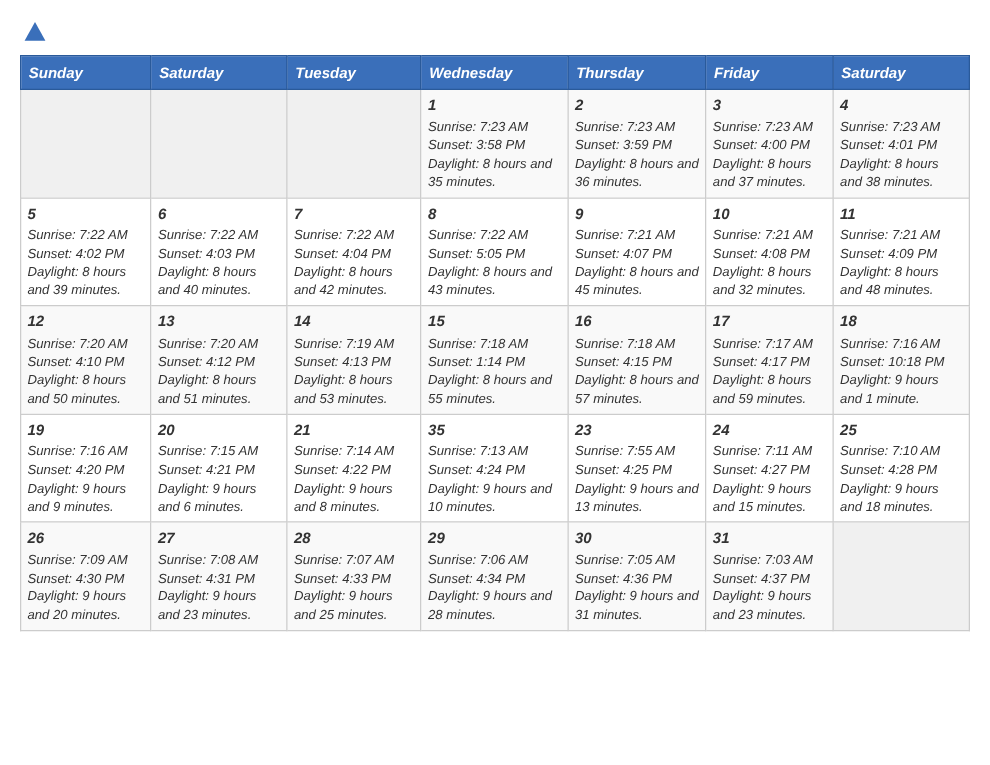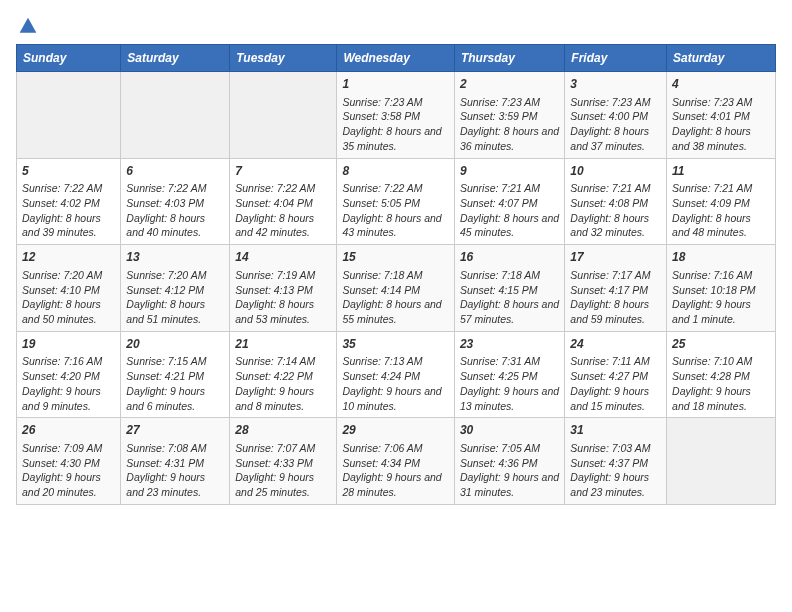--- a/index.html
+++ b/index.html
@@ -208,21 +208,21 @@
         </td>
         <td>
           <span class="day-num">14</span>
           <div>Sunrise: 7:19 AM</div>
           <div>Sunset: 4:13 PM</div>
           <div>Daylight: 8 hours and 53 minutes.</div>
         </td>
         <td>
           <span class="day-num">15</span>
           <div>Sunrise: 7:18 AM</div>
-          <div>Sunset: 4:14 PM</div>
+          <div>Sunset: 1:14 PM</div>
           <div>Daylight: 8 hours and 55 minutes.</div>
         </td>
         <td>
           <span class="day-num">16</span>
           <div>Sunrise: 7:18 AM</div>
           <div>Sunset: 4:15 PM</div>
           <div>Daylight: 8 hours and 57 minutes.</div>
         </td>
         <td>
           <span class="day-num">17</span>
@@ -257,21 +257,21 @@
           <div>Daylight: 9 hours and 8 minutes.</div>
         </td>
         <td>
           <span class="day-num">35</span>
           <div>Sunrise: 7:13 AM</div>
           <div>Sunset: 4:24 PM</div>
           <div>Daylight: 9 hours and 10 minutes.</div>
         </td>
         <td>
           <span class="day-num">23</span>
-          <div>Sunrise: 7:31 AM</div>
+          <div>Sunrise: 7:55 AM</div>
           <div>Sunset: 4:25 PM</div>
           <div>Daylight: 9 hours and 13 minutes.</div>
         </td>
         <td>
           <span class="day-num">24</span>
           <div>Sunrise: 7:11 AM</div>
           <div>Sunset: 4:27 PM</div>
           <div>Daylight: 9 hours and 15 minutes.</div>
         </td>
         <td>

